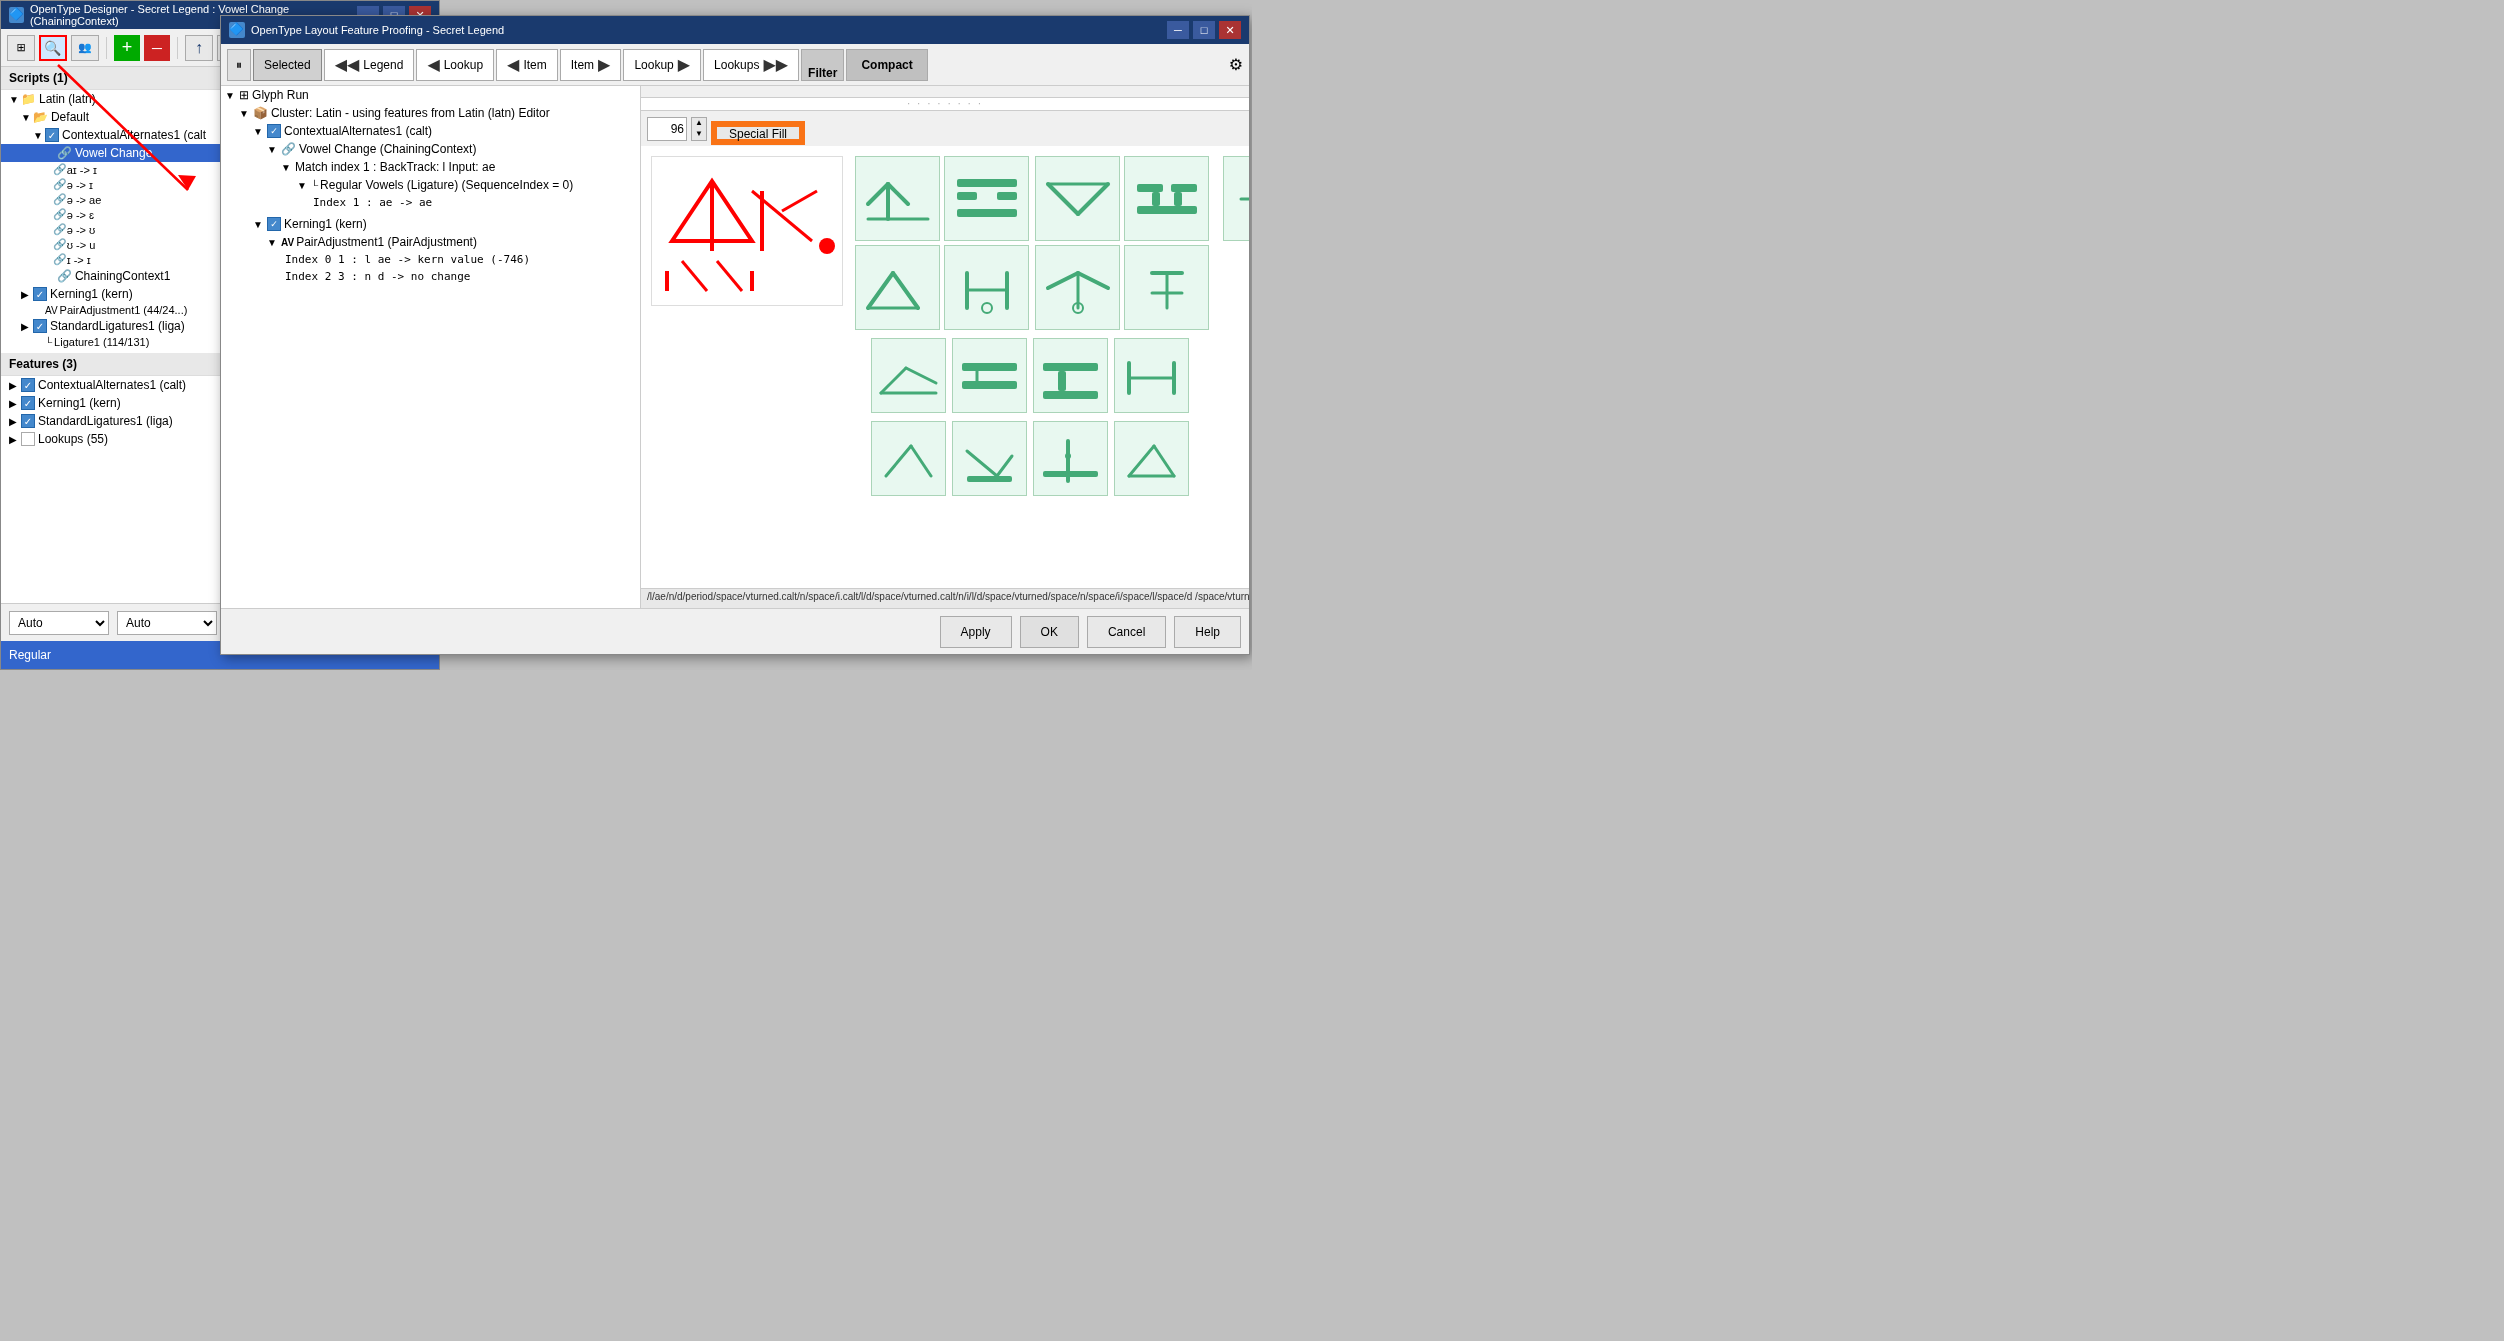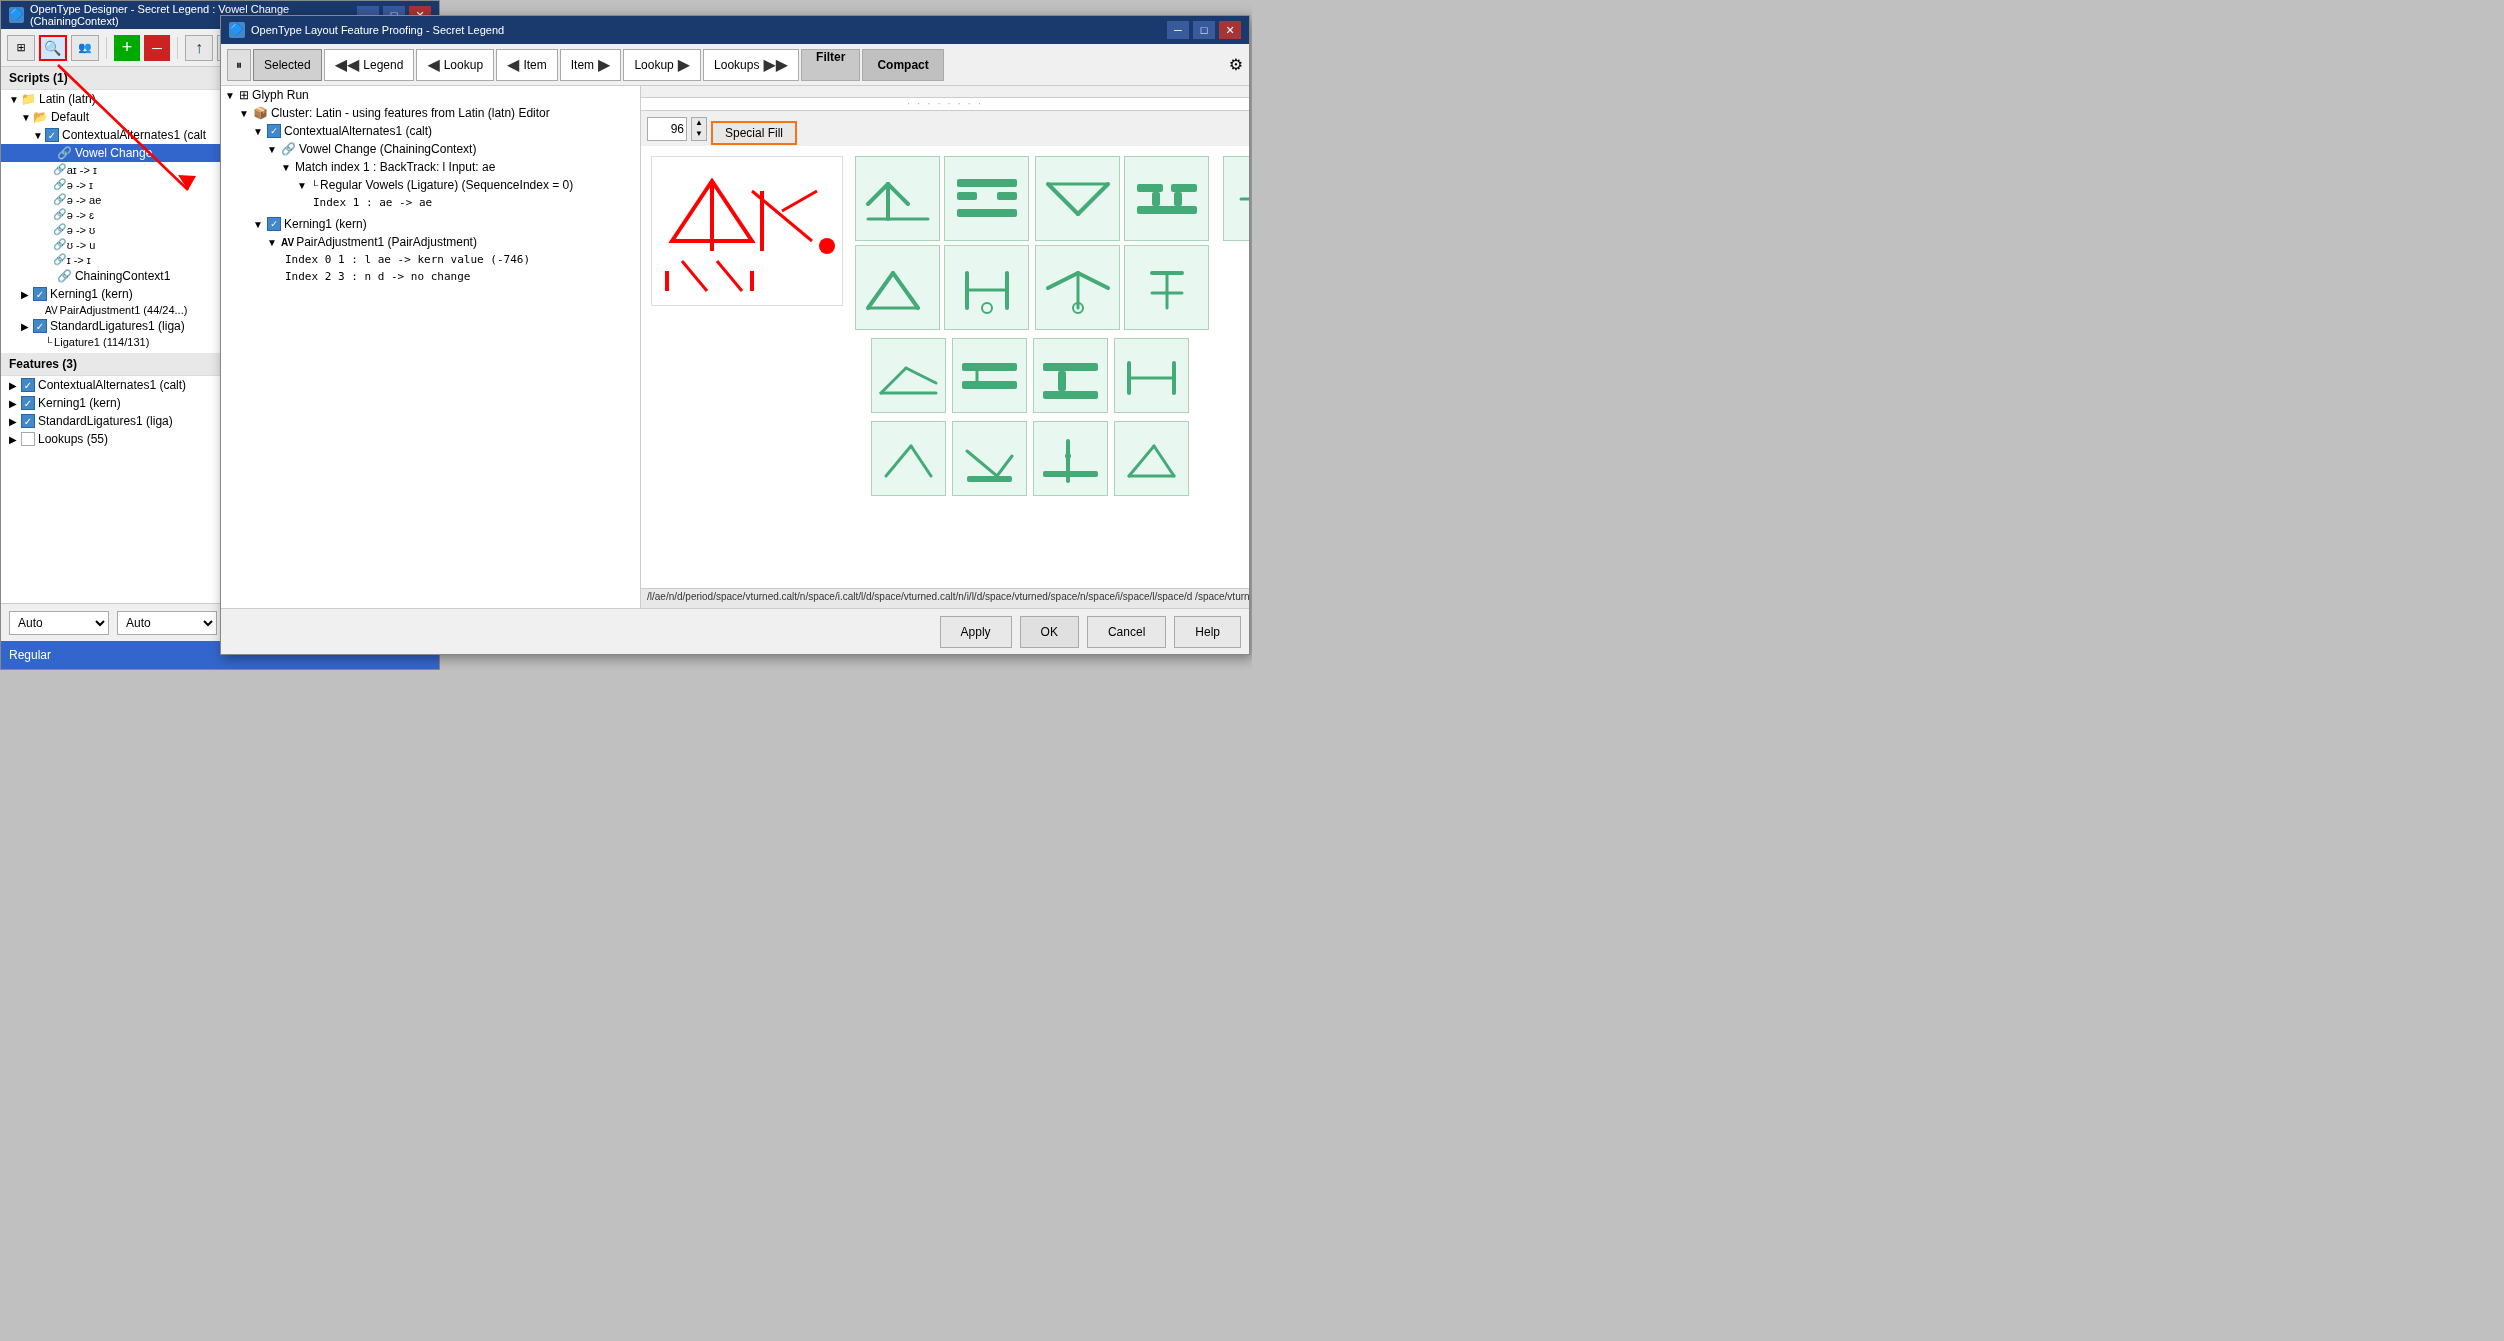--- a/index.html
+++ b/index.html
@@ -342,27 +342,27 @@
     }
     .pt-btn.selected-btn {
       background: #d0d0d0;
       border-color: #888;
     }
     .pt-btn.active-nav {
       background: #ffffff;
     }
     .pt-filter {
       height: 32px;
-      padding: 0 14px;
+      padding: 0 6px;
       border: 1px solid #aaa;
       background: #c8c8c8;
       cursor: pointer;
       font-size: 12px;
       font-weight: bold;
-      display: flex; align-items: flex-start;
+      display: flex; align-items: flex-end;
     }
     .pt-compact {
       height: 32px;
       padding: 0 14px;
       border: 1px solid #aaa;
       background: #c0c0c0;
       cursor: pointer;
       font-size: 12px;
       font-weight: bold;
       display: flex; align-items: center;
@@ -479,21 +479,21 @@
       border: none;
       cursor: pointer;
       font-size: 8px;
       line-height: 1;
       display: flex; align-items: center; justify-content: center;
     }
 
     .special-fill-btn {
       height: 24px;
       padding: 0 12px;
-      border: 2px solid #f97316;
+      border: 6px solid #f97316;
       background: #e8e8e8;
       cursor: pointer;
       font-size: 12px;
       margin-top: 9px;
     }
 
     
     .proof-footer {
       background: #f0f0f0;
       border-top: 1px solid #ccc;

